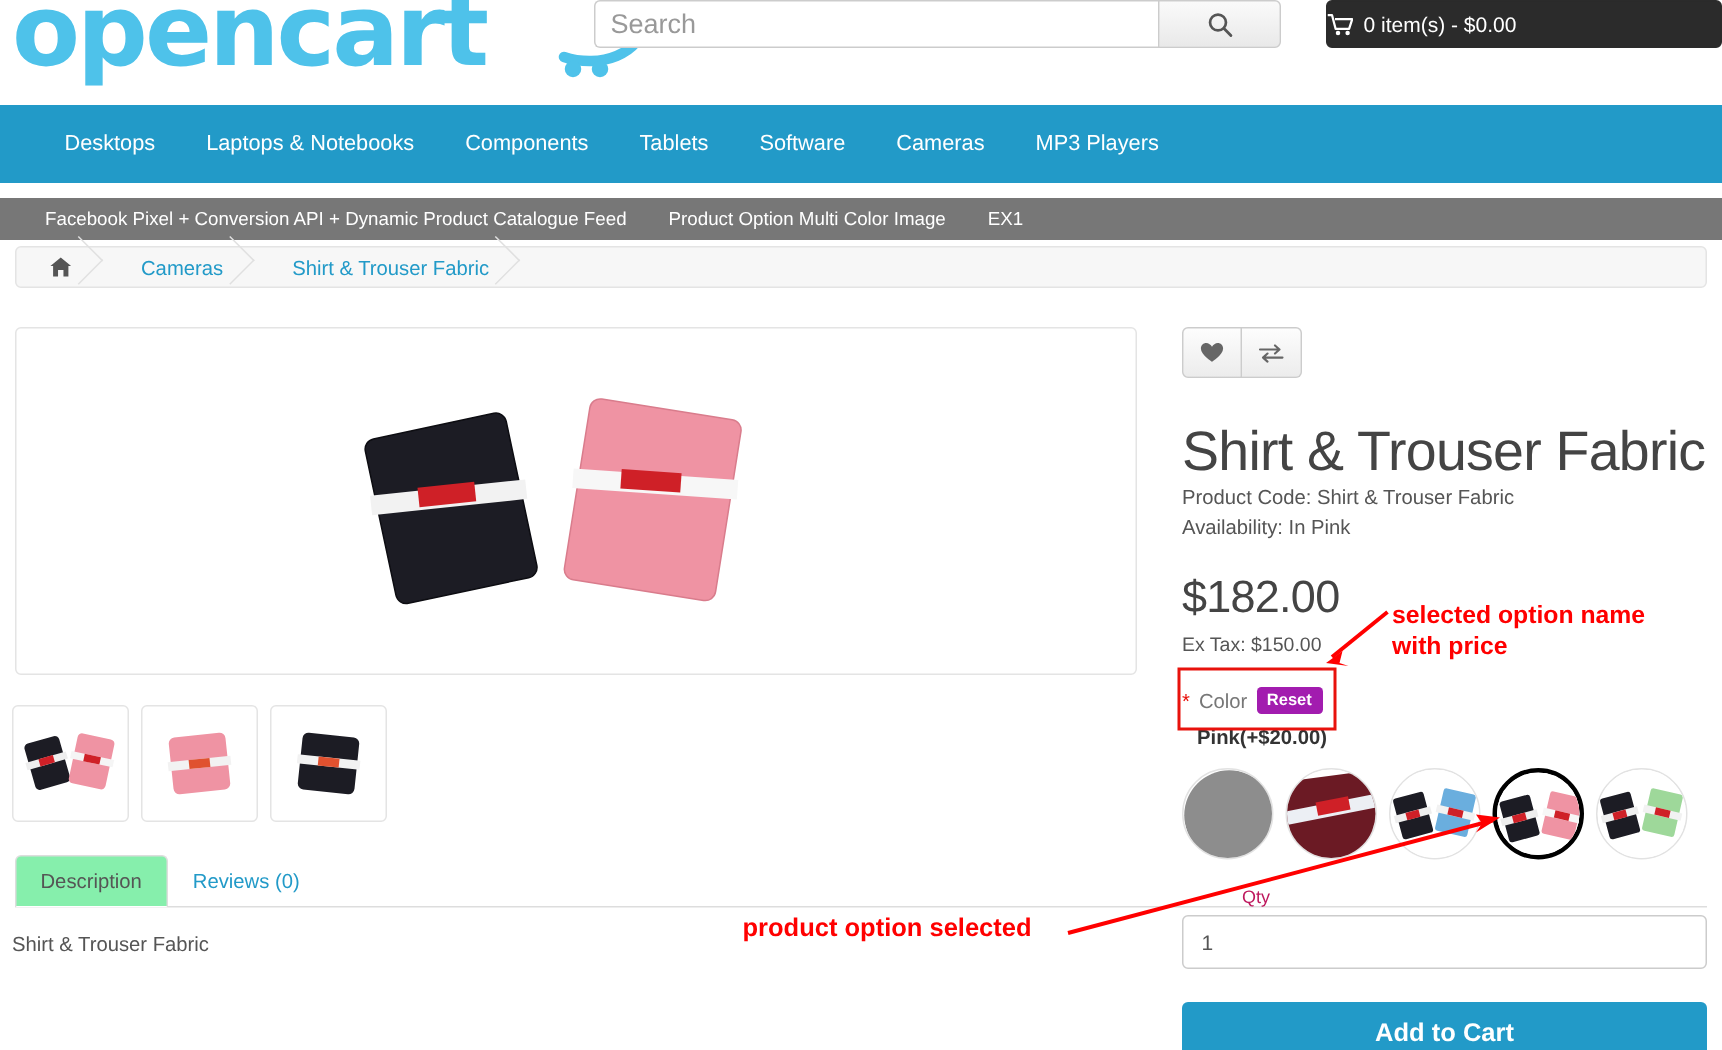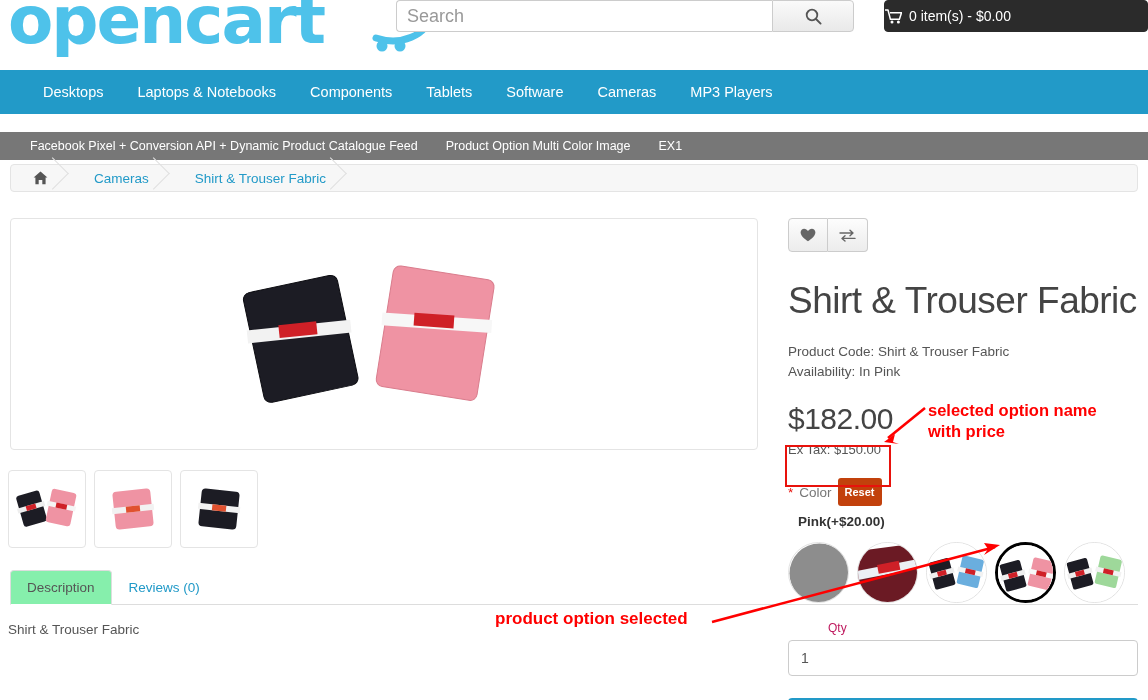--- a/index.html
+++ b/index.html
@@ -41,21 +41,21 @@
   }
   .cart-btn {
     position: absolute; left: 884px; top: 0px; width: 264px; height: 32px;
     background: #2b2b2b; color: #fff; border: 1px solid #2b2b2b; border-radius: 4px;
     font-size: 14px; display: flex; align-items: center; 
     gap: 7px; cursor: pointer;
   }
 
   
   .navbar {
-    position: absolute; left: 0; top: 70px; width: 1148px; height: 44px;
+    position: absolute; left: 0; top: 70px; width: 1148px; height: 52px;
     background: #229ac8; display: flex; align-items: center; padding-left: 26px;
   }
   .nav-item {
     color: #fff; font-size: 14.5px; padding: 0 17px; line-height: 44px;
     cursor: pointer; white-space: nowrap;
   }
 
   
   .modbar {
     position: absolute; left: 0; top: 132px; width: 1148px; height: 28px;
@@ -114,33 +114,33 @@
     background: linear-gradient(#fdfdfd,#ececec);
     display: flex; align-items: center; justify-content: center; cursor: pointer;
     color: #666; font-size: 15px;
   }
   .icon-btn.first { border-radius: 4px 0 0 4px; }
   .icon-btn.second { border-radius: 0 4px 4px 0; border-left: none; }
   .prod-title {
     font-size: 37px; color: #444; font-weight: normal; margin: 29px 0 0 0;
     line-height: 1.1; letter-spacing: -0.5px;
   }
-  .meta { font-size: 13.5px; color: #555; margin-top: 20px; line-height: 1.5; }
+  .meta { font-size: 13.5px; color: #555; line-height: 1.5; }
   .price { font-size: 30px; color: #444; margin-top: 20px; letter-spacing: -0.5px; }
   .extax { font-size: 13px; color: #555; margin-top: 6px; }
 
   .option-box {
     position: absolute; left: -3px; top: 227px; width: 106px; height: 42px;
     border: 2px solid #e8120c; pointer-events: none;
   }
   .option-label { margin-top: 21px; font-size: 13.5px; color: #777; display: flex; align-items: center; gap: 6px; }
   .req { color: #e8120c; }
   .reset-btn {
-    background: #c2410c; color: #fff; font-size: 11px; font-weight: bold;
-    border: none; border-radius: 3px; padding: 8px 7px; cursor: pointer;
+    background: #a21caf; color: #fff; font-size: 11px; font-weight: bold;
+    border: none; border-radius: 3px; padding: 3px 7px; cursor: pointer;
     font-family: "Liberation Sans", sans-serif;
   }
   .option-value { font-size: 13.5px; font-weight: bold; color: #333; margin-top: 8px; margin-left: 10px; }
 
   .swatches { display: flex; gap: 8px; margin-top: 13px; }
   .swatch {
     width: 61px; height: 61px; border-radius: 50%; cursor: pointer;
     border: 1px solid #e2e2e2; overflow: hidden; position: relative; background: #fff;
   }
   .swatch.selected { border: 3px solid #000; }

